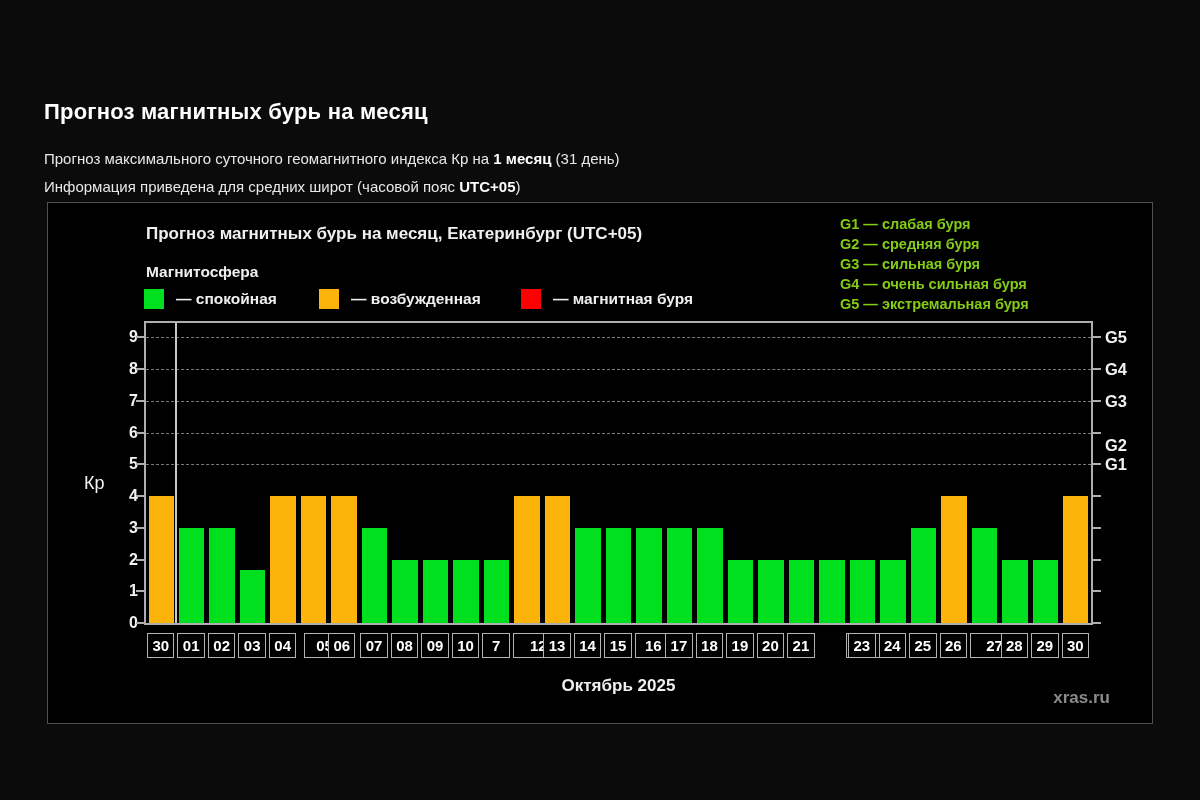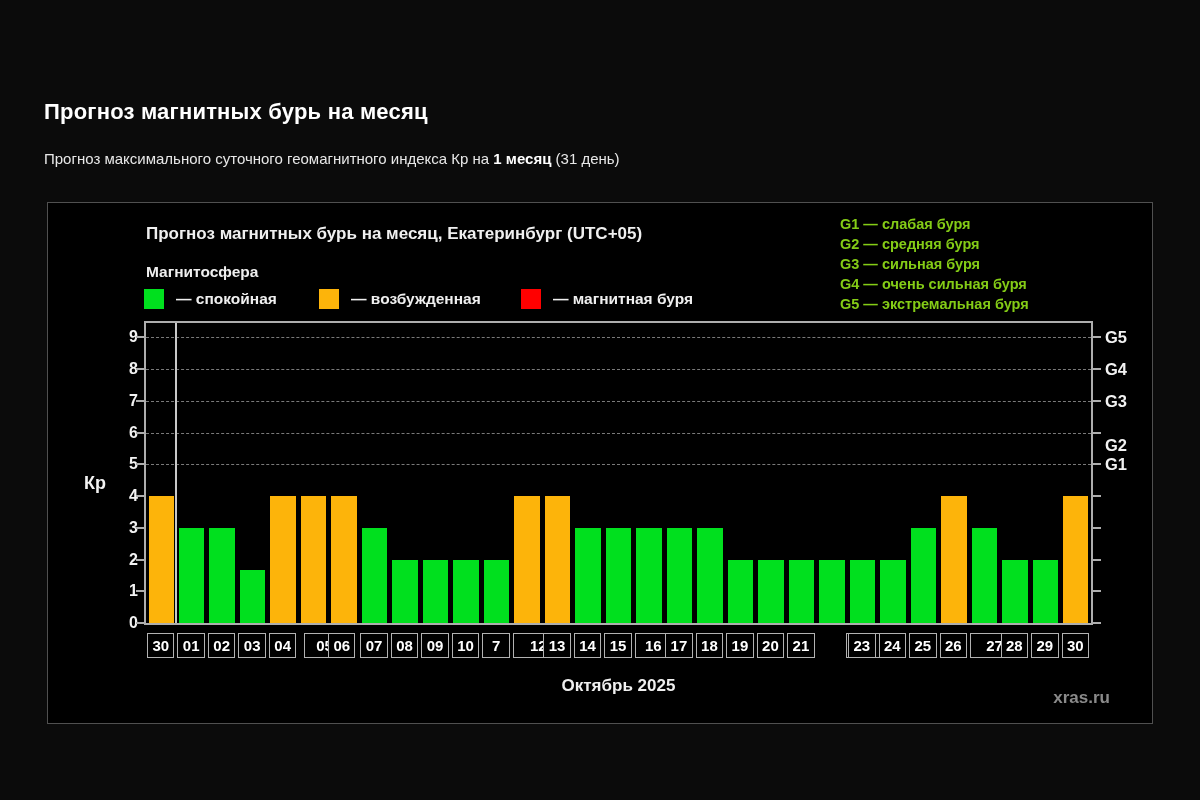--- a/index.html
+++ b/index.html
@@ -127,21 +127,21 @@
     left: 959px;
     font-size: 16.5px;
     font-weight: 700;
     color: #f2f2f2;
     transform: translateY(-50%);
     white-space: nowrap;
   }
   #kp-axis-label {
     left: 36px; top: 270px;
     font-size: 18px;
-    font-weight: 700;
+    font-weight: 400;
     color: #f2f2f2;
   }
 
   
   #day-axis-row {
     left: 98px; top: 430px;
     width: 945px; height: 28px;
   }
   .day-box {
     position: absolute;
@@ -174,20 +174,21 @@
 </style>
 </head>
 <body>
 
 <div id="page">
 
   <h1 id="page-title" class="abs">Прогноз магнитных бурь на месяц</h1>
 
   <p id="subtitle-forecast" class="abs subtitle"><span>Прогноз максимального суточного геомагнитного индекса Кр на </span><b>1 месяц</b><span> (31 день)</span></p>
 
+  <p id="subtitle-info" class="abs subtitle"><span>Информация приведена для средних широт (часовой пояс </span><b>UTC+05</b><span>)</span></p>
 
   <section id="chart-container" class="abs">
 
     <div id="chart-title" class="abs">Прогноз магнитных бурь на месяц, Екатеринбург (UTC+05)</div>
 
     <div id="legend-title" class="abs">Магнитосфера</div>
 
     <div class="legend-item" style="left:96px">
       <span class="swatch" style="background: rgb(0, 224, 30);"></span>
       <span class="legend-label">— спокойная</span>

